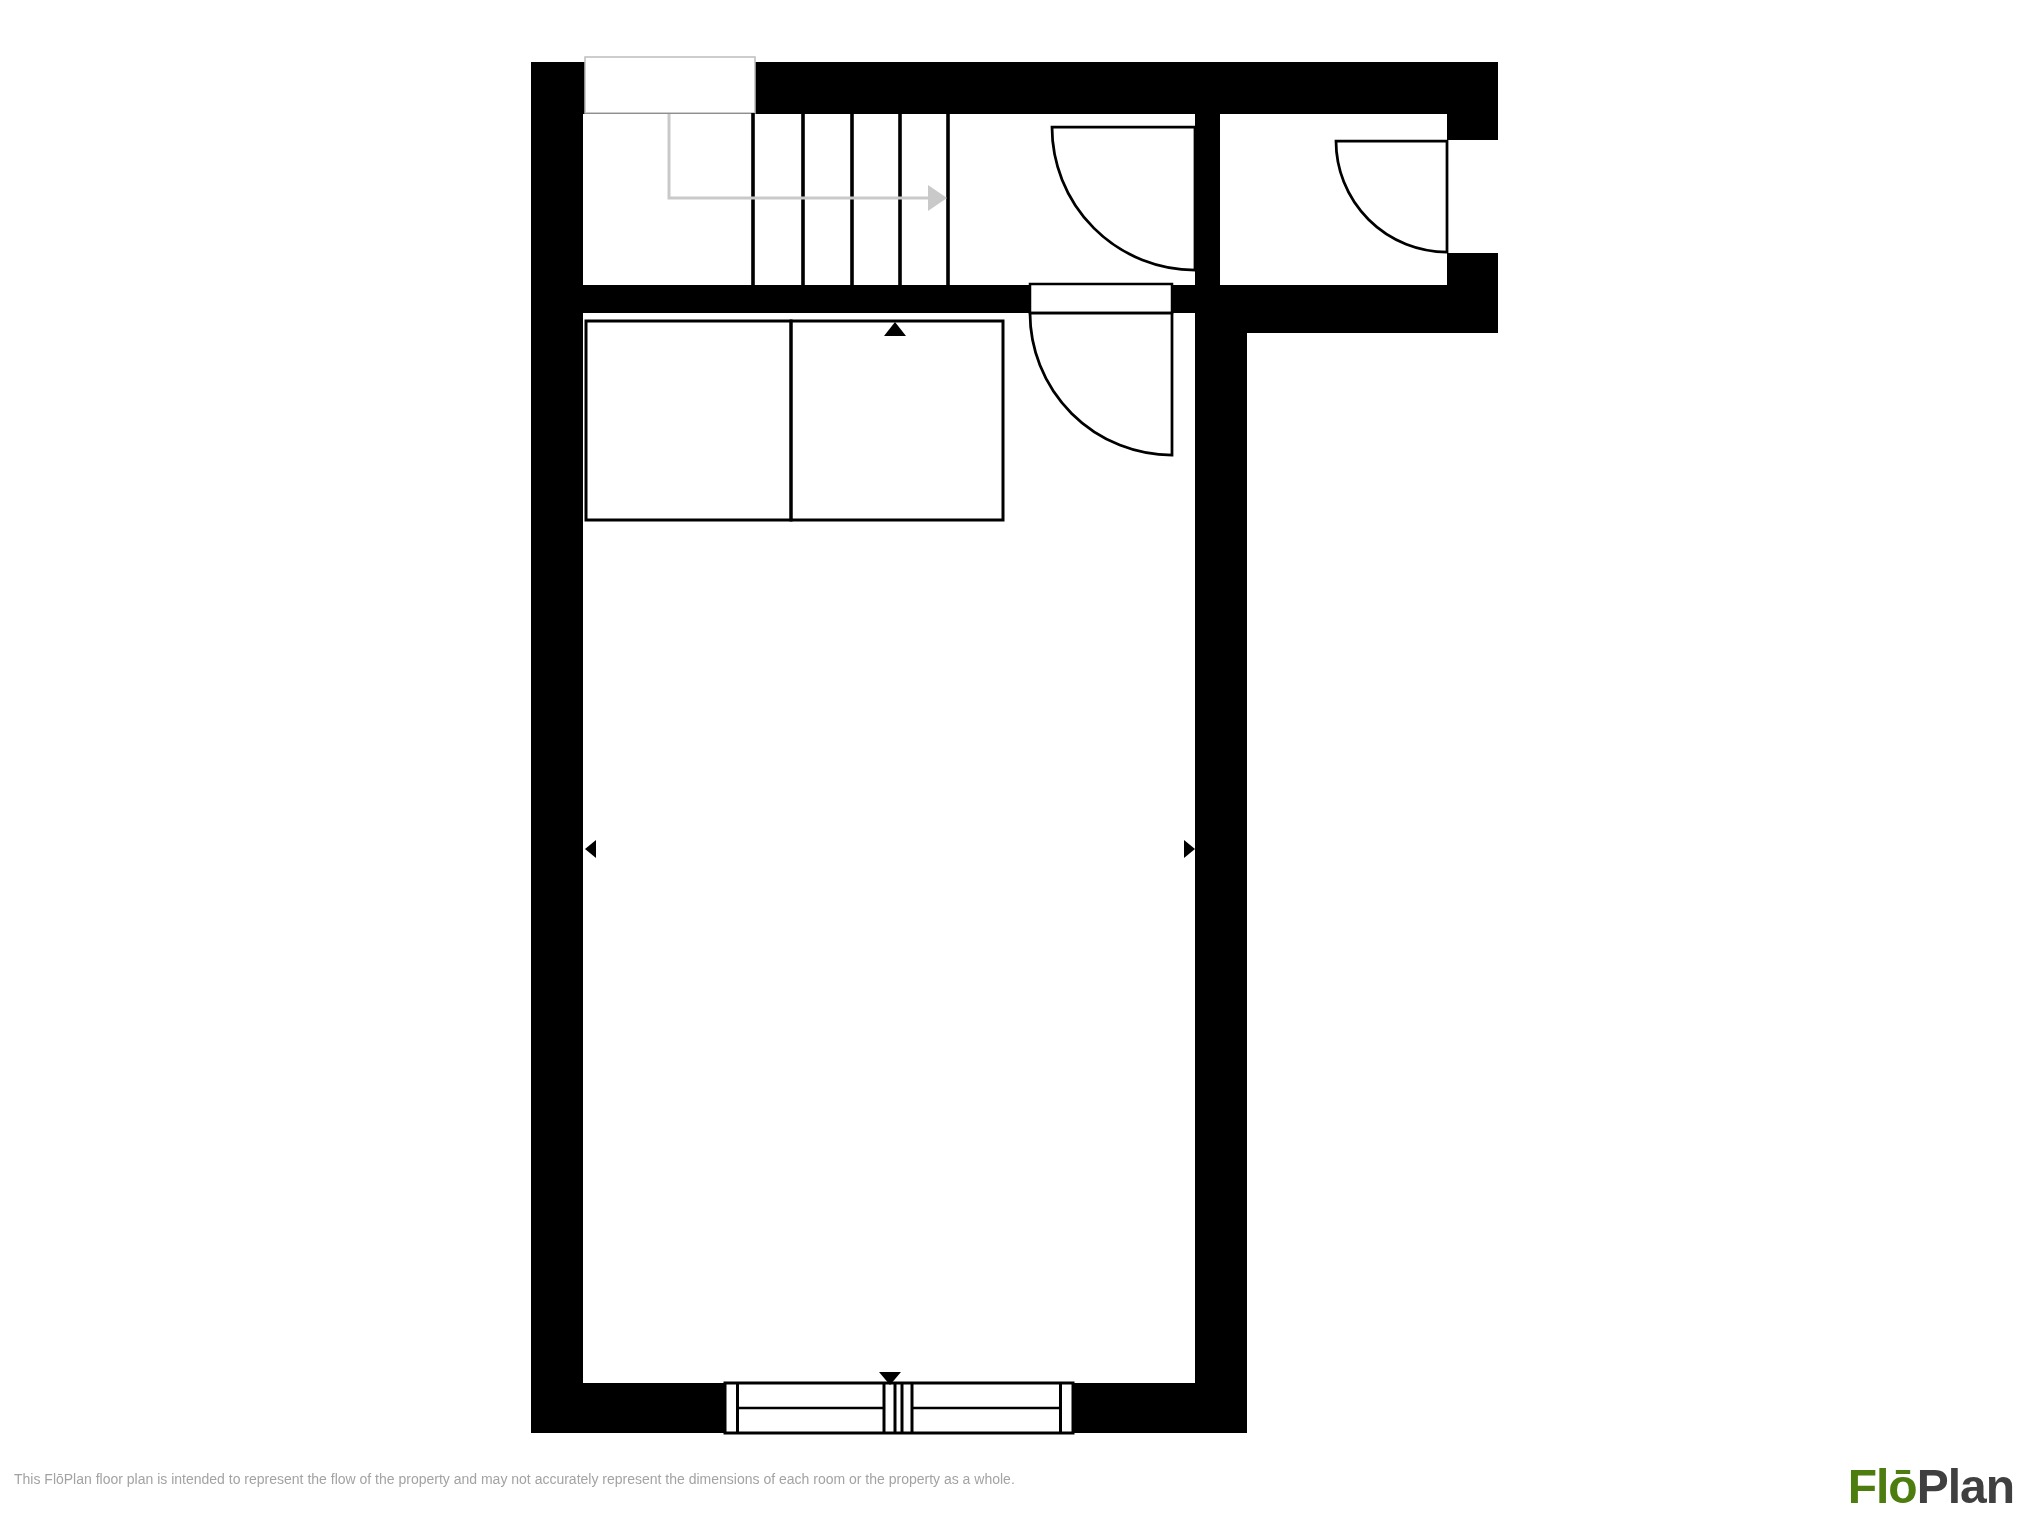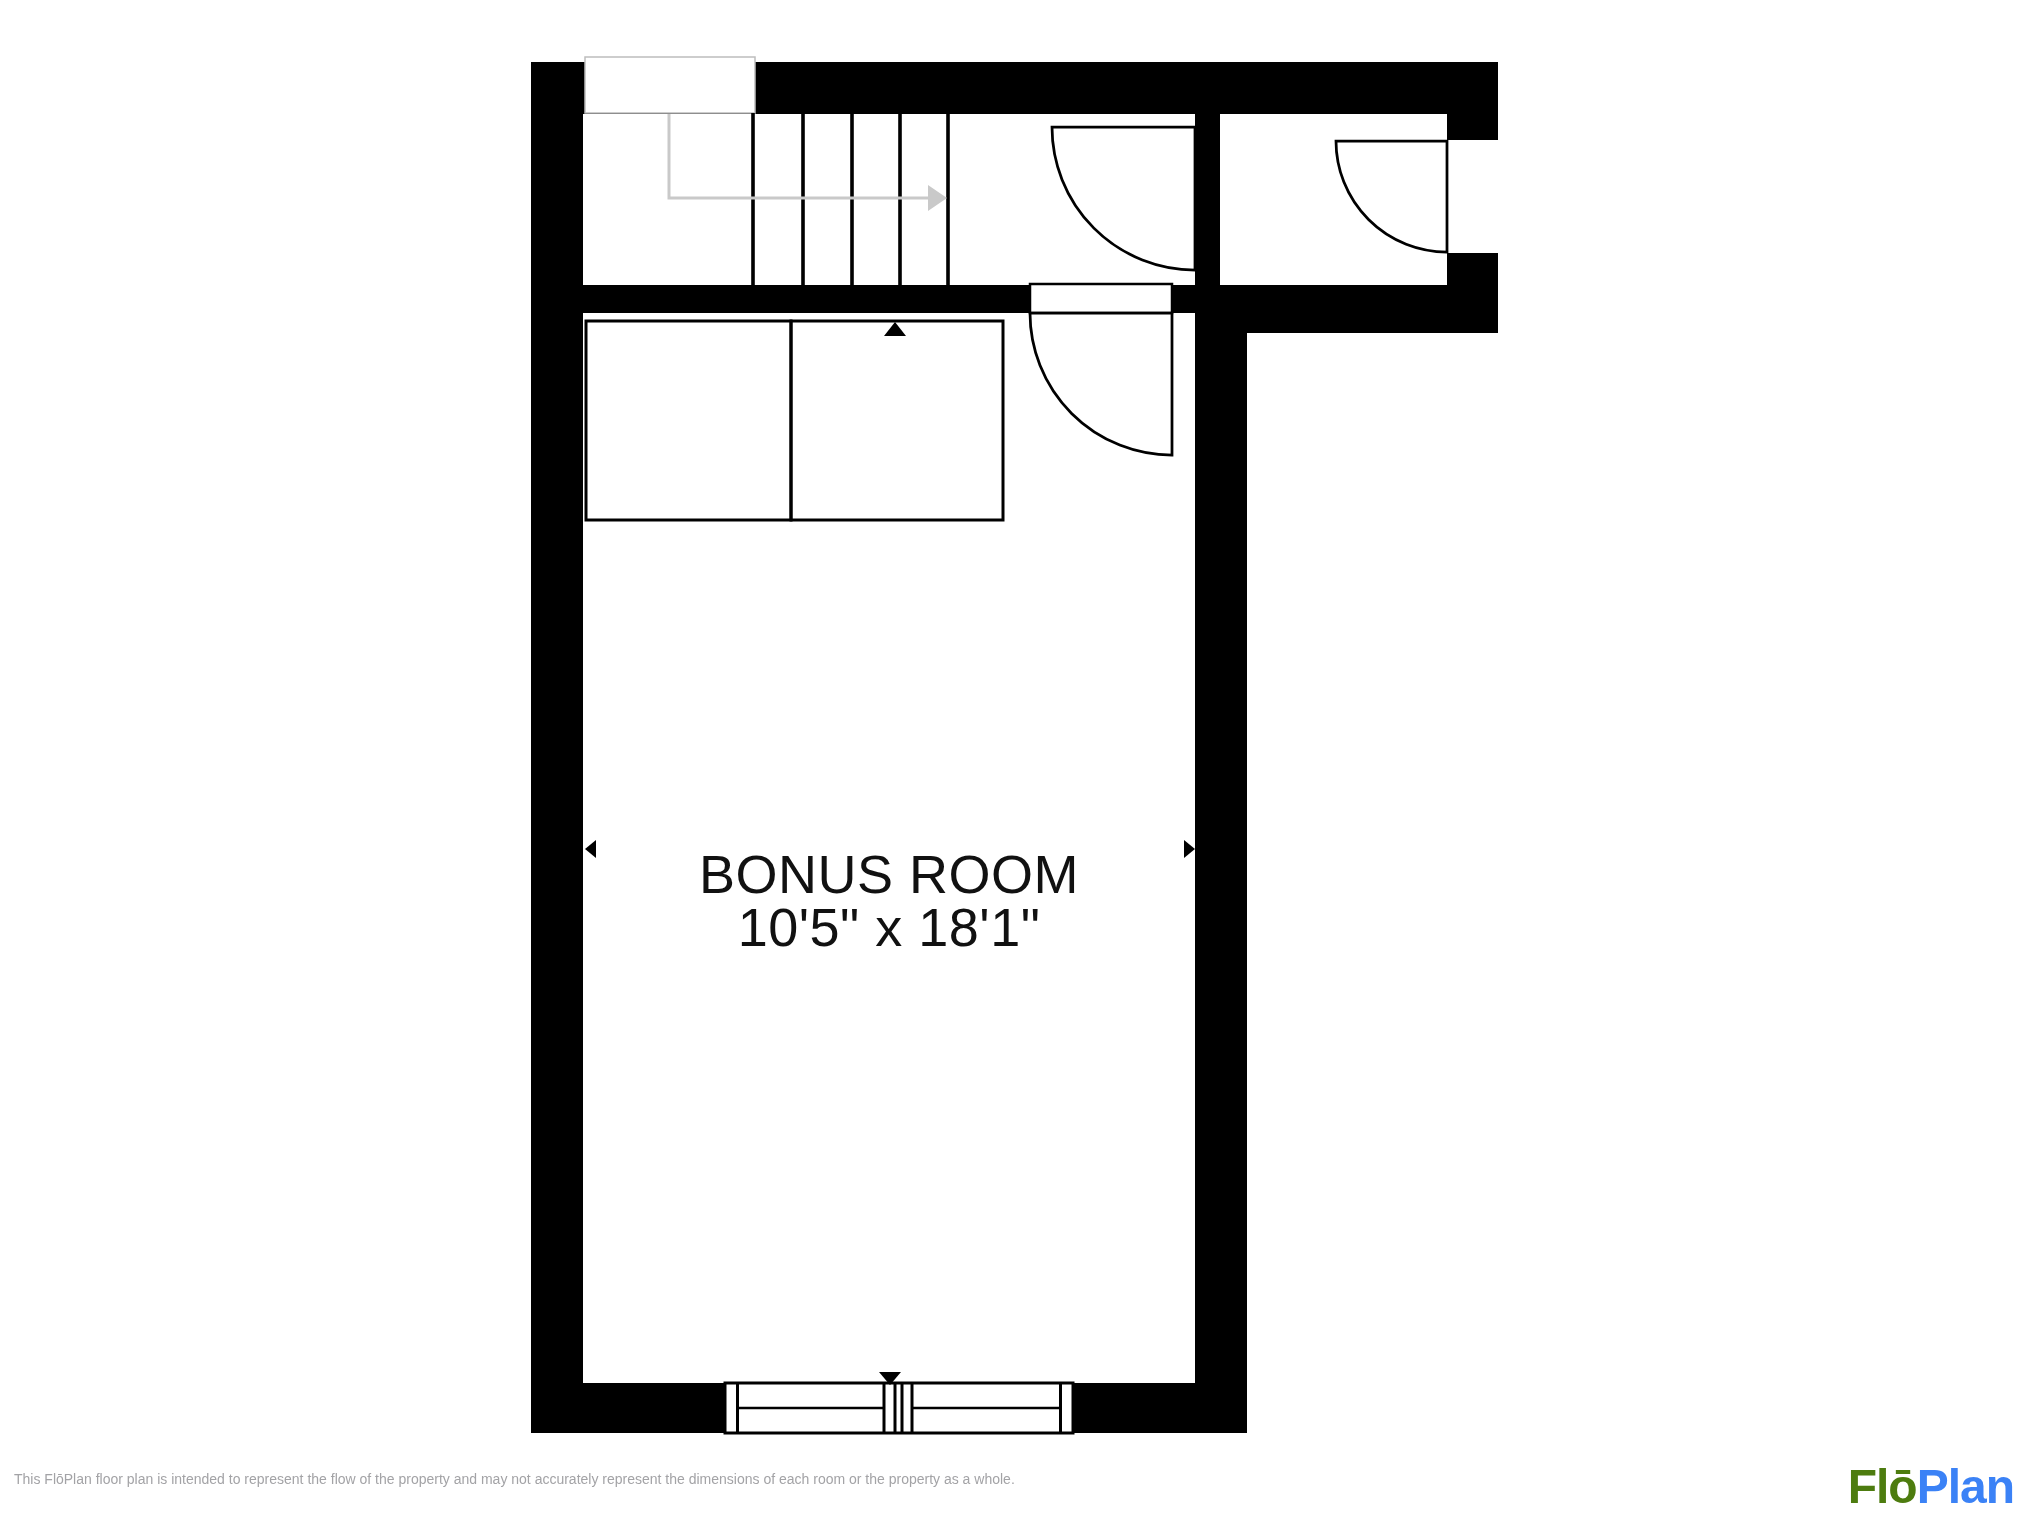--- a/index.html
+++ b/index.html
@@ -97,26 +97,22 @@
     </g>
 
     <g fill="#000000">
       <path d="M 895,322 L 884,336 H 906 Z"></path>
       <path d="M 890,1385 L 879,1372 H 901 Z"></path>
       <path d="M 585,849 L 596,840 V 858 Z"></path>
       <path d="M 1195,849 L 1184,840 V 858 Z"></path>
     </g>
   </svg>
 
-  <div class="room-label" style="color: rgb(17, 17, 17);">
-    <div>BONUS ROOM</div>
-    <div>10'5" x 18'1"</div>
-  </div>
 
   <div class="footer" style="color: rgb(163, 163, 166);">
     <div>This FlōPlan floor plan is intended to represent the flow of the property and may not accurately represent the dimensions of each room or the property as a whole.</div>
   </div>
 
   <div class="logo">
-    <span style="color: #4d7c0f; text-align: right;">Flō</span><span style="color: #3b82f6;">Plan</span>
+    <span style="color: #4d7c0f; text-align: right;">Flō</span><span style="color: #404040;">Plan</span>
   </div>
 
 </div>
 
 </body></html>

